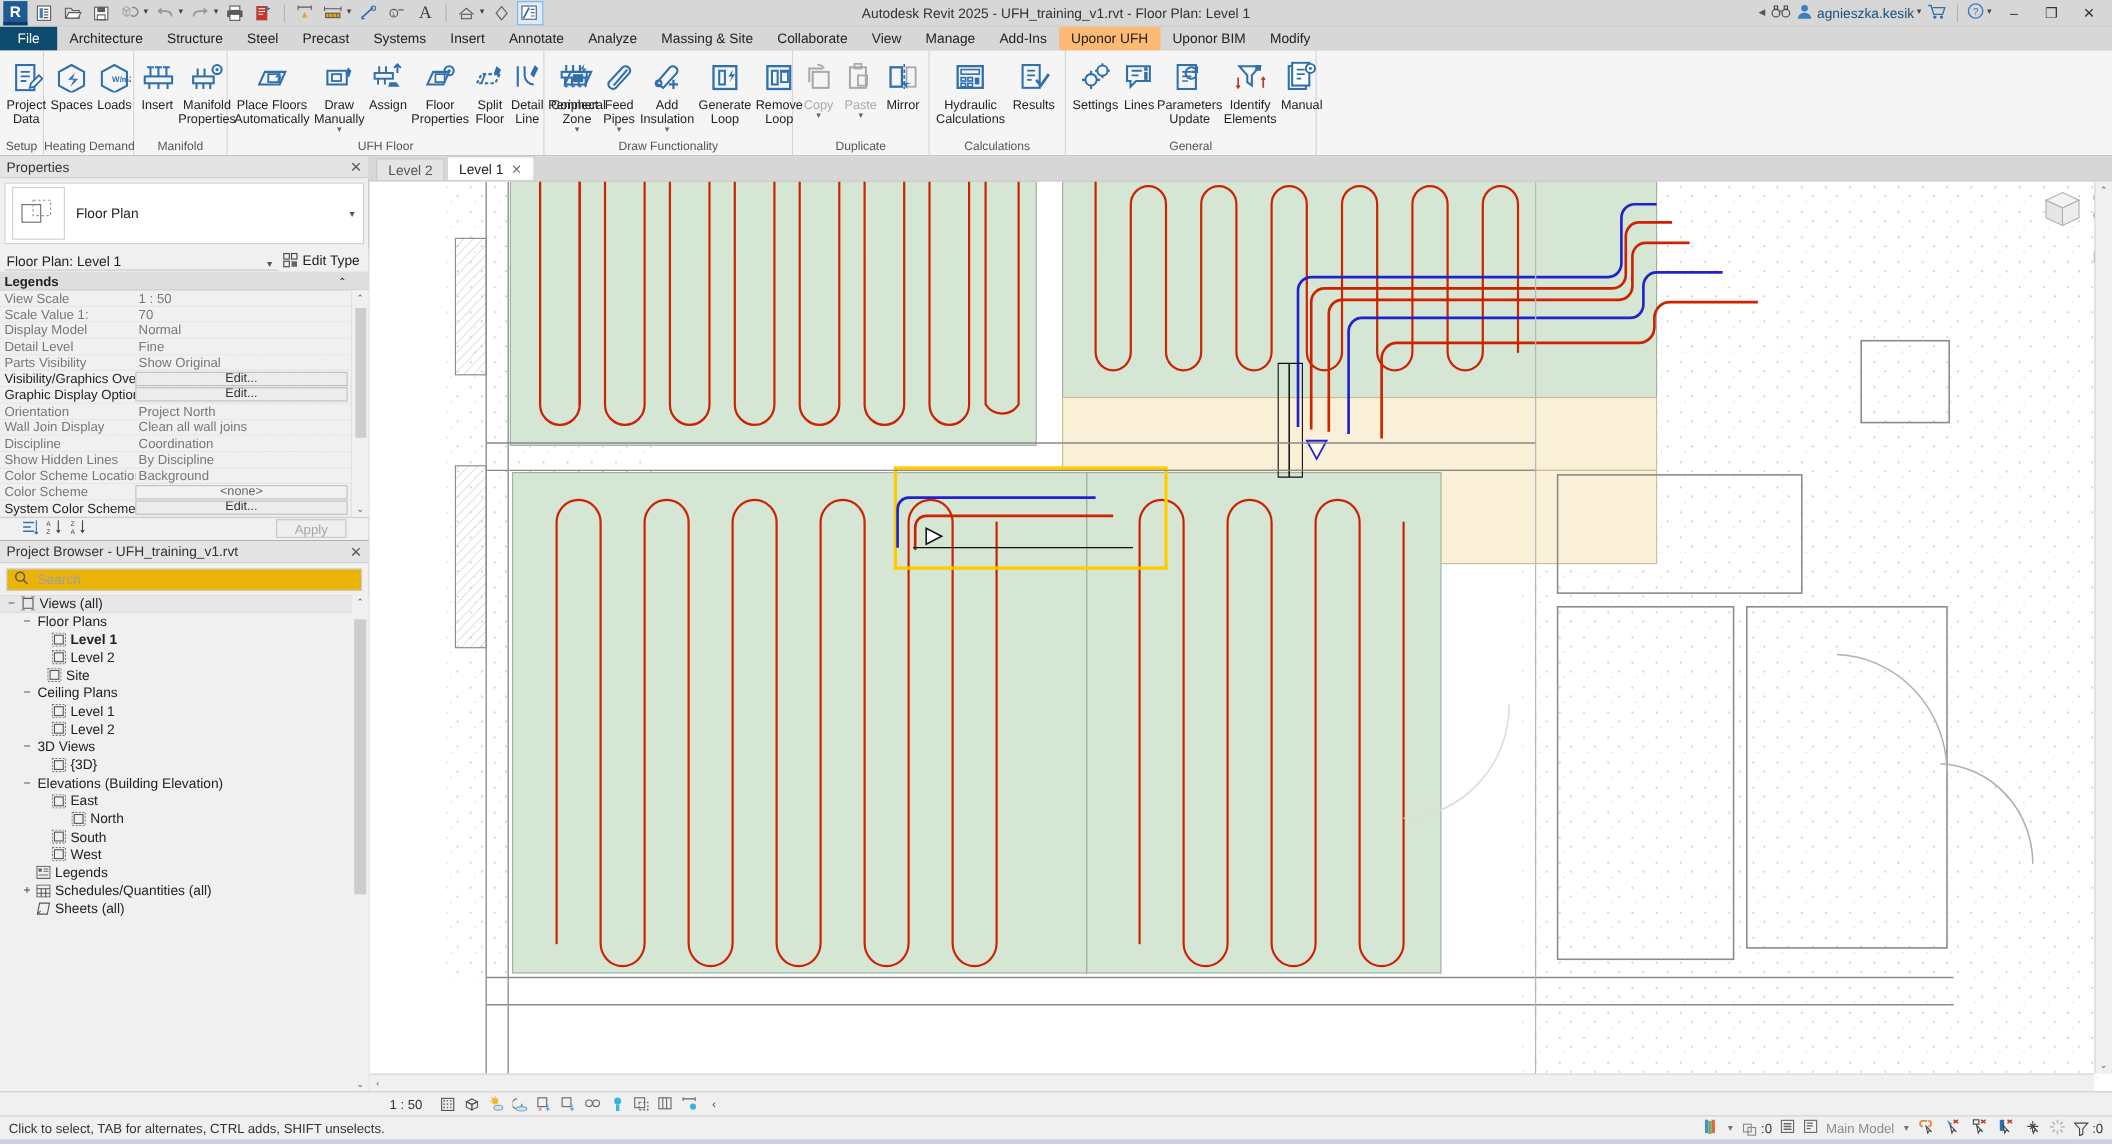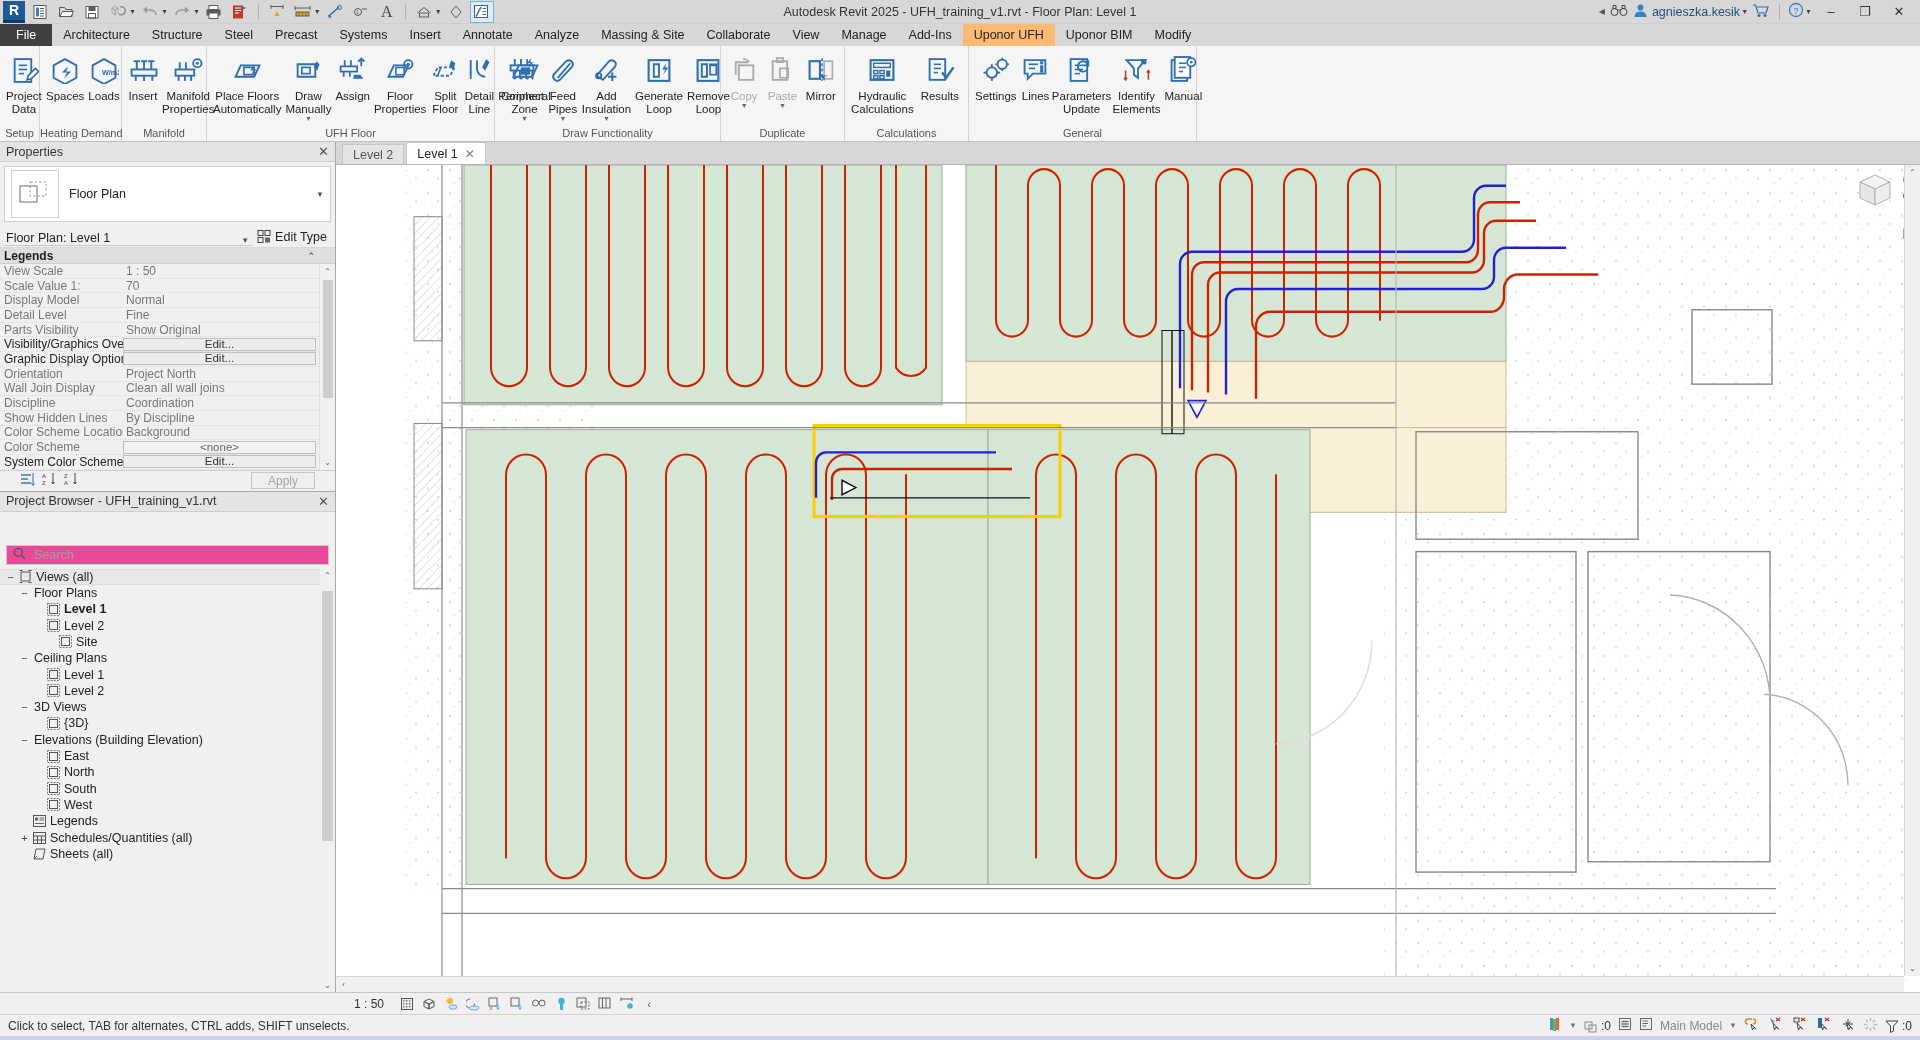--- a/index.html
+++ b/index.html
@@ -45,21 +45,21 @@
 
   
   .ribbon-tabs {
     height: 22px; background: #d7d7d7; display: flex; align-items: stretch; flex: none;
     font-size: 12.5px;
   }
   .tab {
     padding: 0 11px; display: flex; align-items: center; color: #222; cursor: default;
     white-space: nowrap;
   }
-  .tab.file { background: #404040; color: #fff; padding: 0 16px; }
+  .tab.file { background: #0c4a6e; color: #fff; padding: 0 16px; }
   .tab.active { background: #fdba74; }
 
   
   .ribbon {
     height: 96px; background: #f5f5f5; display: flex; align-items: stretch; flex: none;
     border-bottom: 1px solid #c0c0c0; position: relative;
   }
   .panel { display: flex; flex-direction: column; position: relative; border-right: 1px solid #d4d4d4; }
   .panel-body { flex: 1; display: flex; align-items: flex-start; padding: 3px 4px 0 4px; gap: 0px; }
   .panel-title {
@@ -142,22 +142,22 @@
     border-top: 1px solid #d0d0d0; background: #f0f0f0;
   }
   .apply-btn {
     margin-left: auto; width: 64px; height: 17px; border: 1px solid #c4c4c4; background: #efefef;
     color: #a5a5a5; font-size: 12px; display: flex; align-items: center; justify-content: center;
   }
 
   .browser { flex: 1; display: flex; flex-direction: column; min-height: 0; background: #f0f0f0; border-top: 1px solid #a9a9a9;}
   .search-row { padding: 5px 6px 4px 6px; }
   .search-box {
-    height: 20px; border: 1px solid #c8c8c8; background: #ec4899; display: flex; align-items: center;
-    padding: 0 6px; gap: 6px; margin-top: 28px;
+    height: 20px; border: 1px solid #c8c8c8; background: #eab308; display: flex; align-items: center;
+    padding: 0 6px; gap: 6px;
   }
   .search-box input {
     border: none; outline: none; flex: 1; font-size: 12.5px; color: #222;
     font-family: "Liberation Sans", sans-serif; background: transparent;
   }
   .search-box input::placeholder { color: #a0a0a0; }
   .tree { flex: 1; overflow: hidden; position: relative; background: #f0f0f0; font-size: 12.5px; }
   .tnode { height: 16.3px; display: flex; align-items: center; white-space: nowrap; }
   .tnode.sel { background: #e8e8e8; border-top: 1px solid #dcdcdc; border-bottom: 1px solid #dcdcdc; }
   .texp { width: 13px; text-align: center; font-size: 11px; color: #444; flex: none; }
@@ -975,21 +975,21 @@
               <div class="tnode" style="padding-left: 32px;">
                 <span class="texp"></span>
                 <span class="tico">
                   <svg width="13" height="13" viewBox="0 0 13 13">
                     <rect x="0.5" y="0.5" width="12" height="12" fill="none" stroke="#777" stroke-dasharray="1.8,1.3"></rect>
                     <rect x="2.5" y="2.5" width="8" height="8" fill="none" stroke="#555"></rect>
                   </svg>
                 </span>
                 <span class="tlbl">Level 2</span>
               </div>
-              <div class="tnode" style="padding-left: 44px;">
+              <div class="tnode" style="padding-left: 28px;">
                 <span class="texp"></span>
                 <span class="tico">
                   <svg width="13" height="13" viewBox="0 0 13 13">
                     <rect x="0.5" y="0.5" width="12" height="12" fill="none" stroke="#777" stroke-dasharray="1.8,1.3"></rect>
                     <rect x="2.5" y="2.5" width="8" height="8" fill="none" stroke="#555"></rect>
                   </svg>
                 </span>
                 <span class="tlbl">Site</span>
               </div>
               <div class="tnode" style="padding-left: 18px;">
@@ -1037,21 +1037,21 @@
               <div class="tnode" style="padding-left: 32px;">
                 <span class="texp"></span>
                 <span class="tico">
                   <svg width="13" height="13" viewBox="0 0 13 13">
                     <rect x="0.5" y="0.5" width="12" height="12" fill="none" stroke="#777" stroke-dasharray="1.8,1.3"></rect>
                     <rect x="2.5" y="2.5" width="8" height="8" fill="none" stroke="#555"></rect>
                   </svg>
                 </span>
                 <span class="tlbl">East</span>
               </div>
-              <div class="tnode" style="padding-left: 32px;">
+              <div class="tnode" style="padding-left: 50px;">
                 <span class="texp"></span>
                 <span class="tico">
                   <svg width="13" height="13" viewBox="0 0 13 13">
                     <rect x="0.5" y="0.5" width="12" height="12" fill="none" stroke="#777" stroke-dasharray="1.8,1.3"></rect>
                     <rect x="2.5" y="2.5" width="8" height="8" fill="none" stroke="#555"></rect>
                   </svg>
                 </span>
                 <span class="tlbl">North</span>
               </div>
               <div class="tnode" style="padding-left: 32px;">

